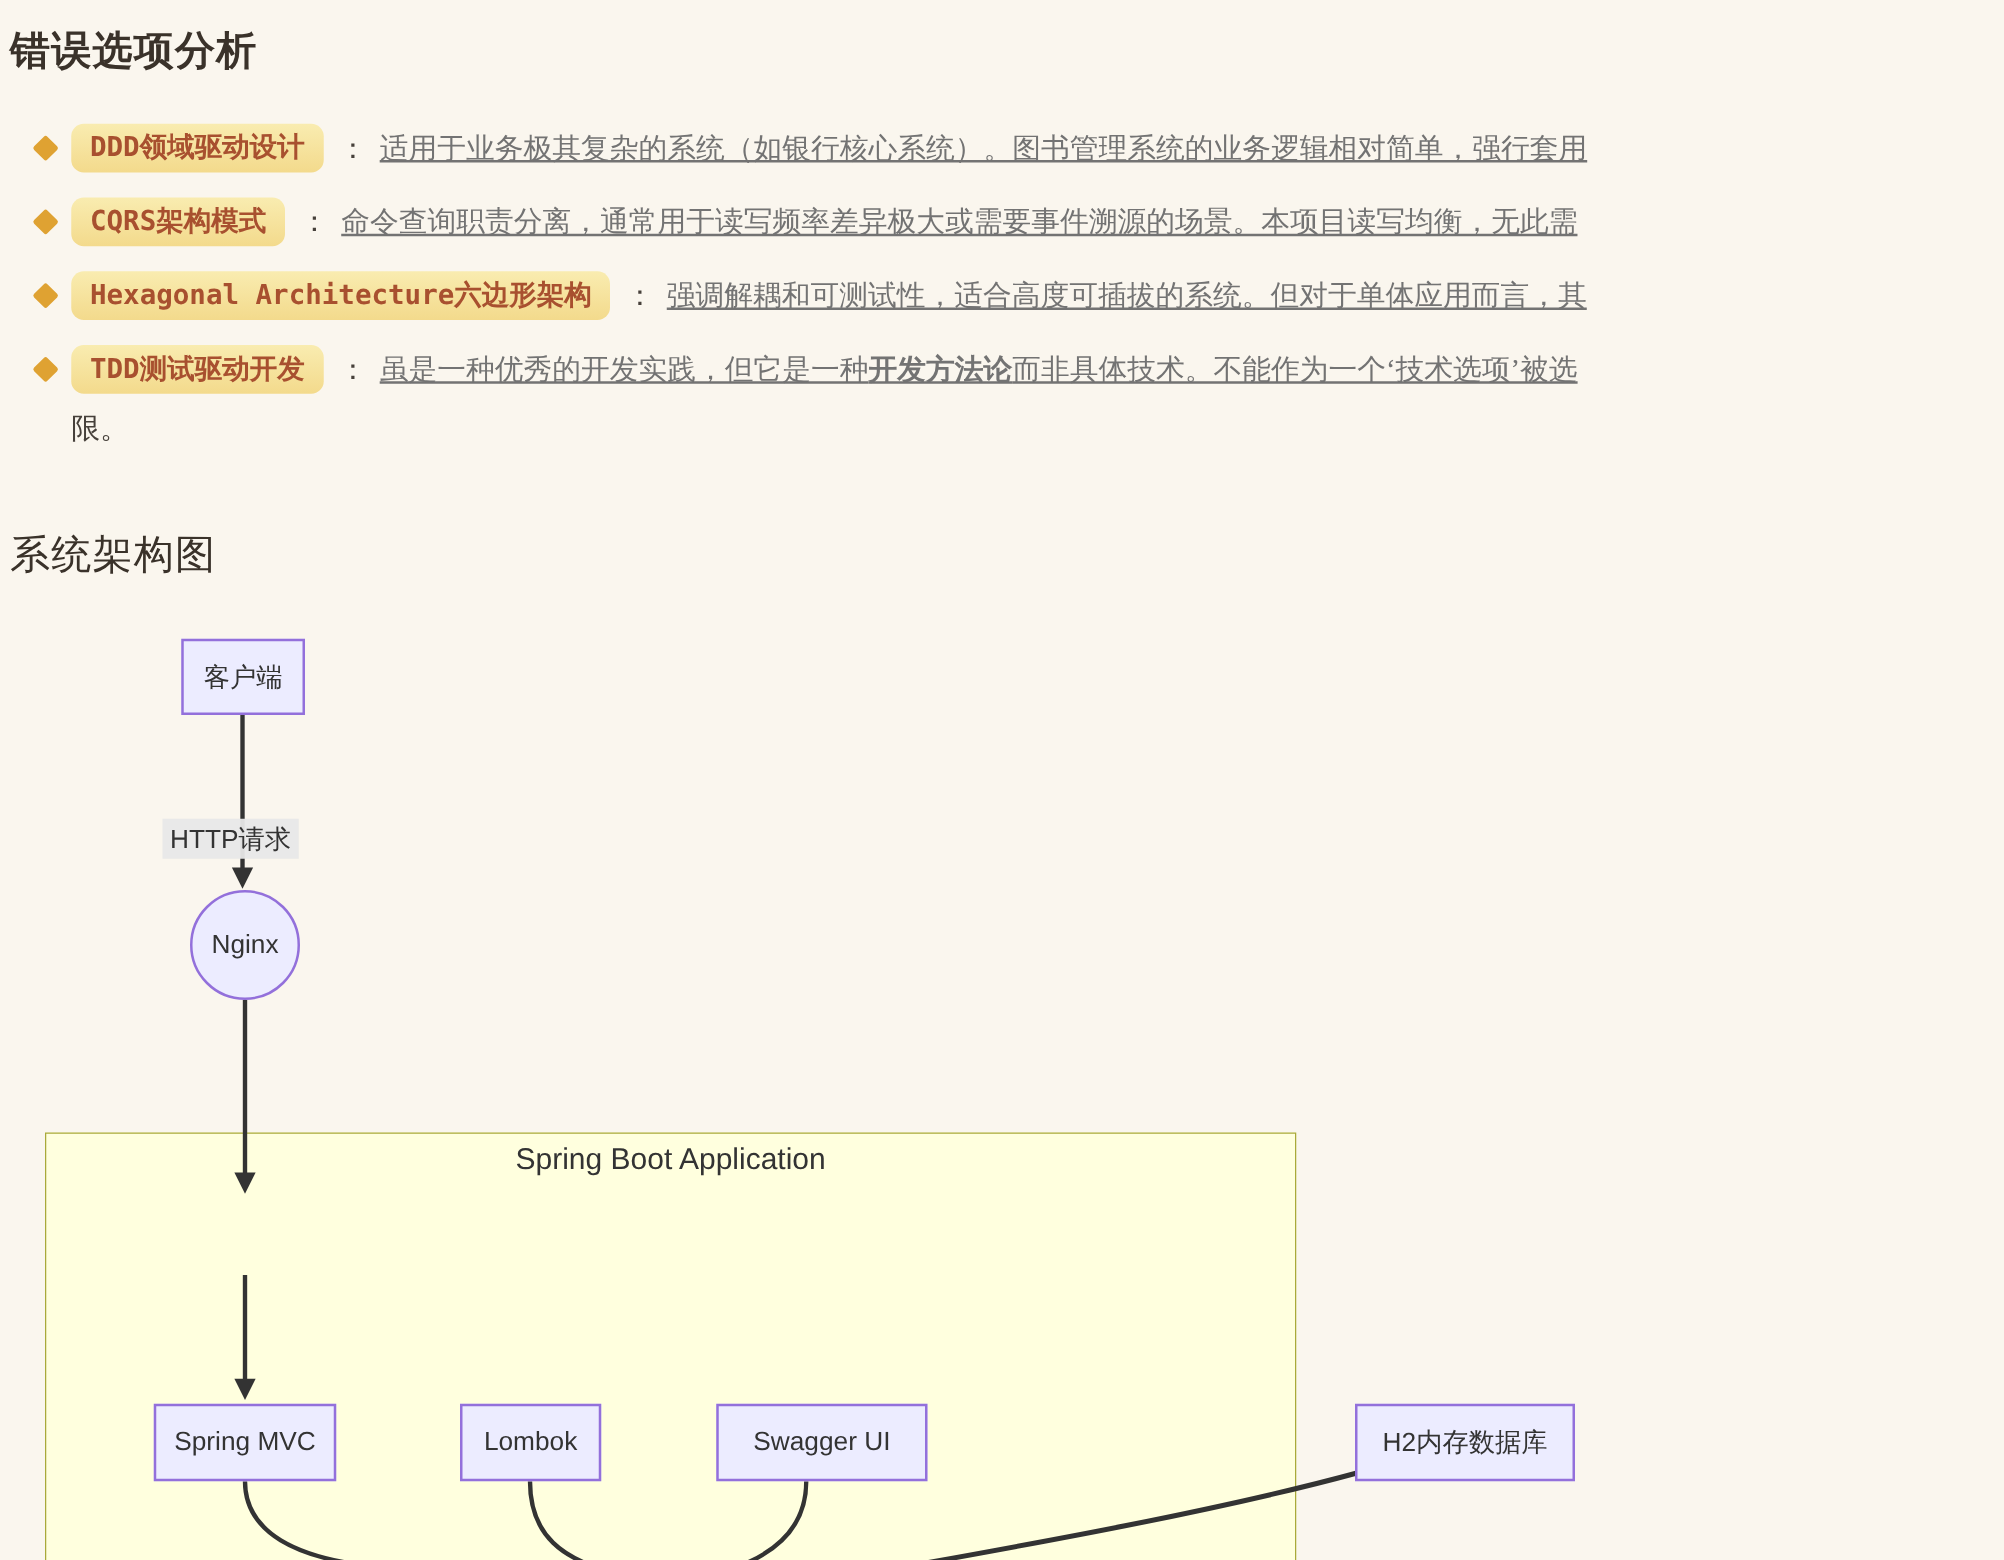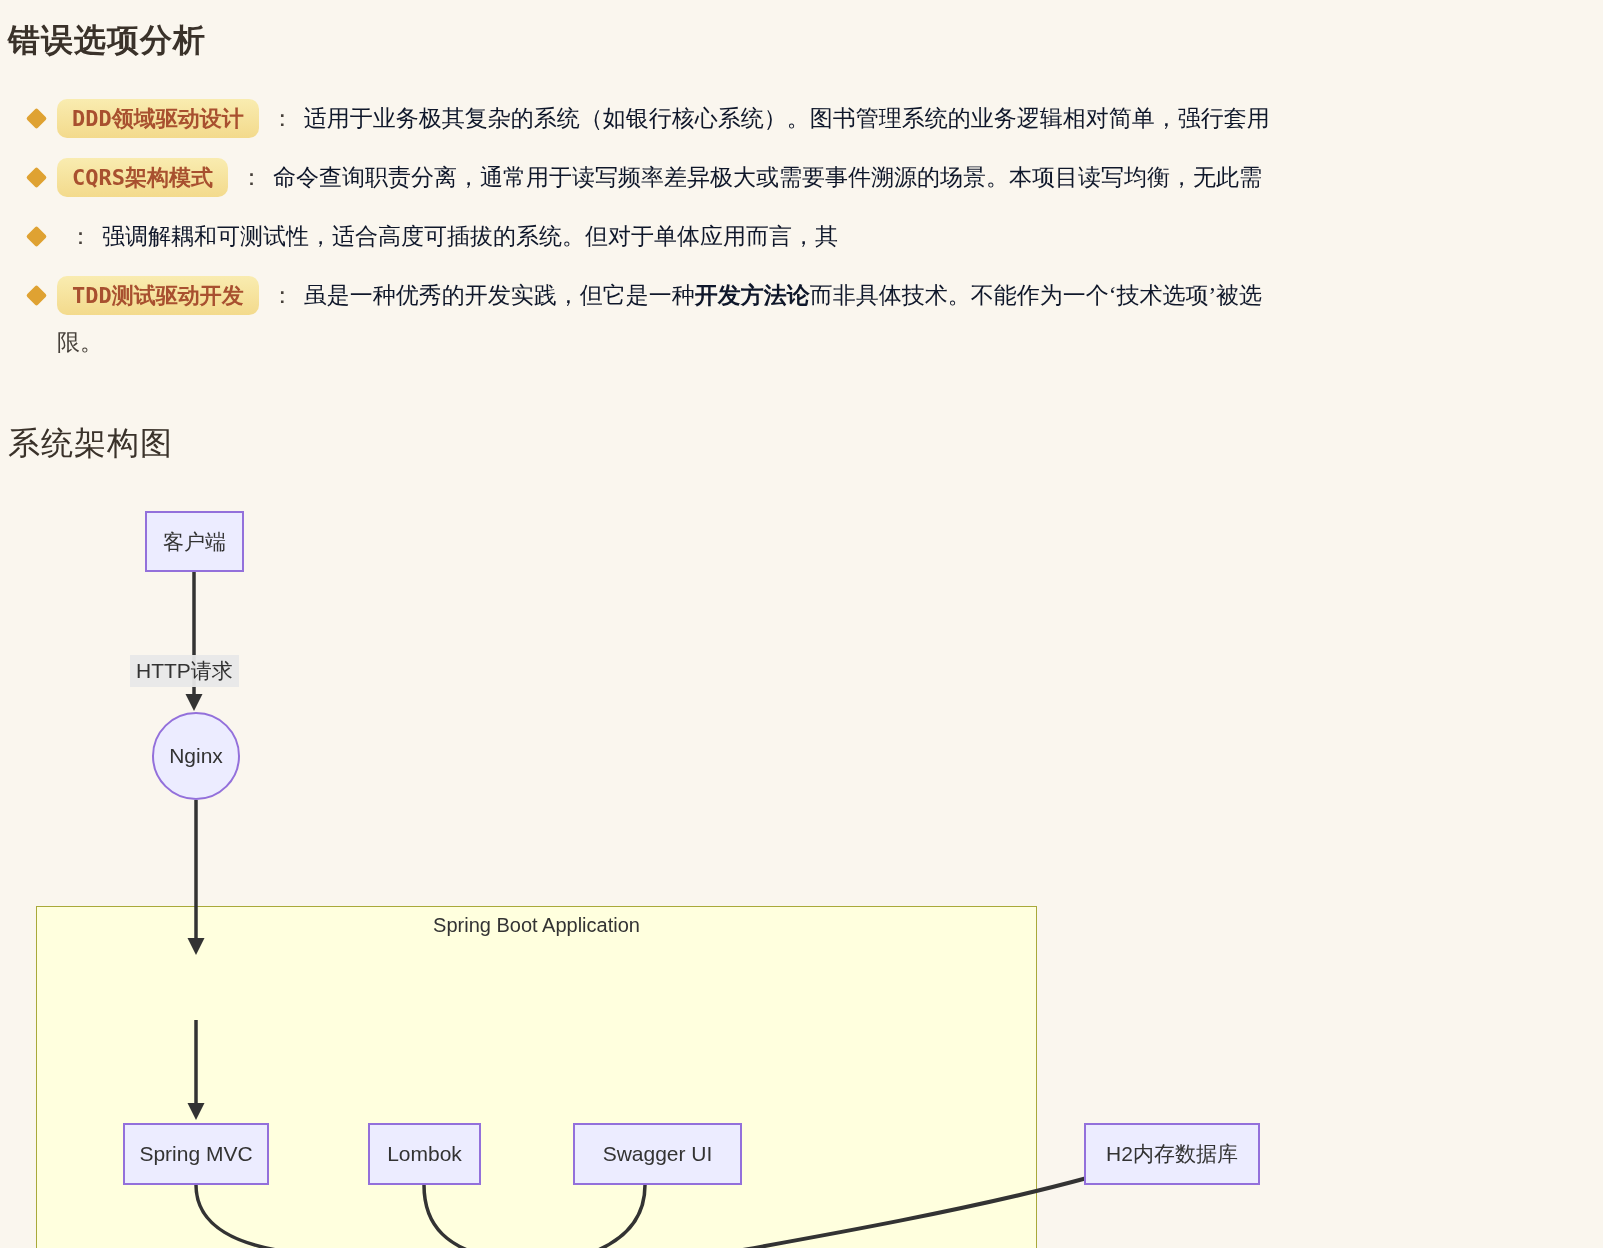--- a/index.html
+++ b/index.html
@@ -23,40 +23,40 @@
     background:#DFA232;transform:rotate(45deg);border-radius:2px;
   }
   .badge{
     display:inline-block;
     font-family:"DejaVu Sans Mono","Liberation Mono",monospace;
     font-size:22px;font-weight:bold;color:#A8502F;
     background:linear-gradient(180deg,#F9ECB0 0%,#F3DA8C 100%);
     border-radius:10px;padding:6px 15px;line-height:1.25;
   }
   .colon{margin:0 10px 0 12px;font-size:23px;color:#46403A;}
-  .itext{font-size:23px;color:#0f172a;}
+  .itext{font-size:23px;color:#737373;text-decoration:underline;}
   .itext b{font-weight:bold;}
   .continuation{
     height:36px;line-height:36px;padding-left:49px;font-size:23px;color:#46403A;
   }
   h2.sec-title{
     margin:64px 0 0 0;font-size:32px;line-height:36px;font-weight:normal;
     color:#3A322A;letter-spacing:1px;
   }
 
   
   .diagram{position:absolute;inset:0;pointer-events:none;}
   .subgraph{
     position:absolute;left:36px;top:906px;width:1001px;height:420px;
     background:#FFFFDE;border:1.5px solid #A9A93A;z-index:1;box-sizing:border-box;
   }
   .subgraph-title{
     margin-top:7px;text-align:center;
     font-family:"Liberation Sans","DejaVu Sans",sans-serif;
-    font-size:20px;color:#333;
+    font-size:24px;color:#333;
   }
   svg.edges{position:absolute;left:0;top:0;z-index:2;}
   .node{
     position:absolute;background:#ECECFF;border:2px solid #9370DB;
     color:#333;display:flex;align-items:center;justify-content:center;
     font-family:"Liberation Sans","DejaVu Sans",sans-serif;font-size:21px;
     z-index:3;box-sizing:border-box;text-align:center;
   }
   .n-client{left:145px;top:511px;width:99px;height:61px;}
   .n-nginx{left:152px;top:712px;width:88px;height:88px;border-radius:50%;}
@@ -86,20 +86,21 @@
       <span class="itext">适用于业务极其复杂的系统（如银行核心系统）。图书管理系统的业务逻辑相对简单，强行套用</span>
     </li>
     <li>
       <span class="diamond"></span>
       <span class="badge">CQRS架构模式</span>
       <span class="colon">：</span>
       <span class="itext">命令查询职责分离，通常用于读写频率差异极大或需要事件溯源的场景。本项目读写均衡，无此需</span>
     </li>
     <li>
       <span class="diamond"></span>
+      <span class="badge">Hexagonal Architecture六边形架构</span>
       <span class="colon">：</span>
       <span class="itext">强调解耦和可测试性，适合高度可插拔的系统。但对于单体应用而言，其</span>
     </li>
     <li>
       <span class="diamond"></span>
       <span class="badge">TDD测试驱动开发</span>
       <span class="colon">：</span>
       <span class="itext"><span>虽是一种优秀的开发实践，但它是一种</span><b>开发方法论</b><span>而非具体技术。不能作为一个‘技术选项’被选</span></span>
     </li>
   </ul>

